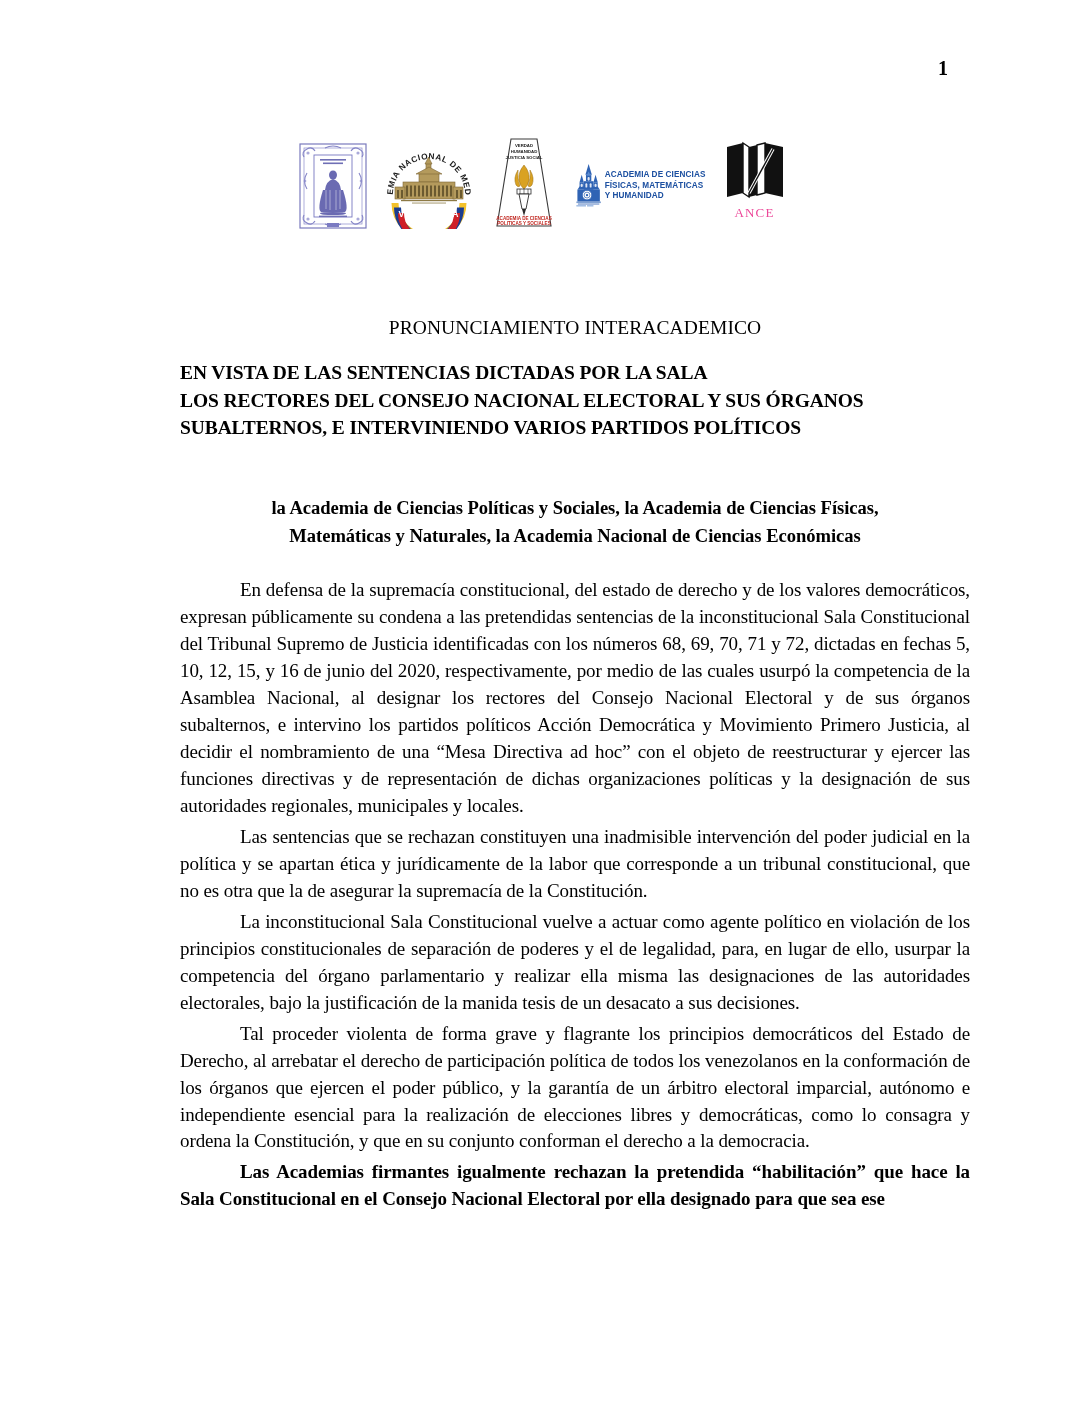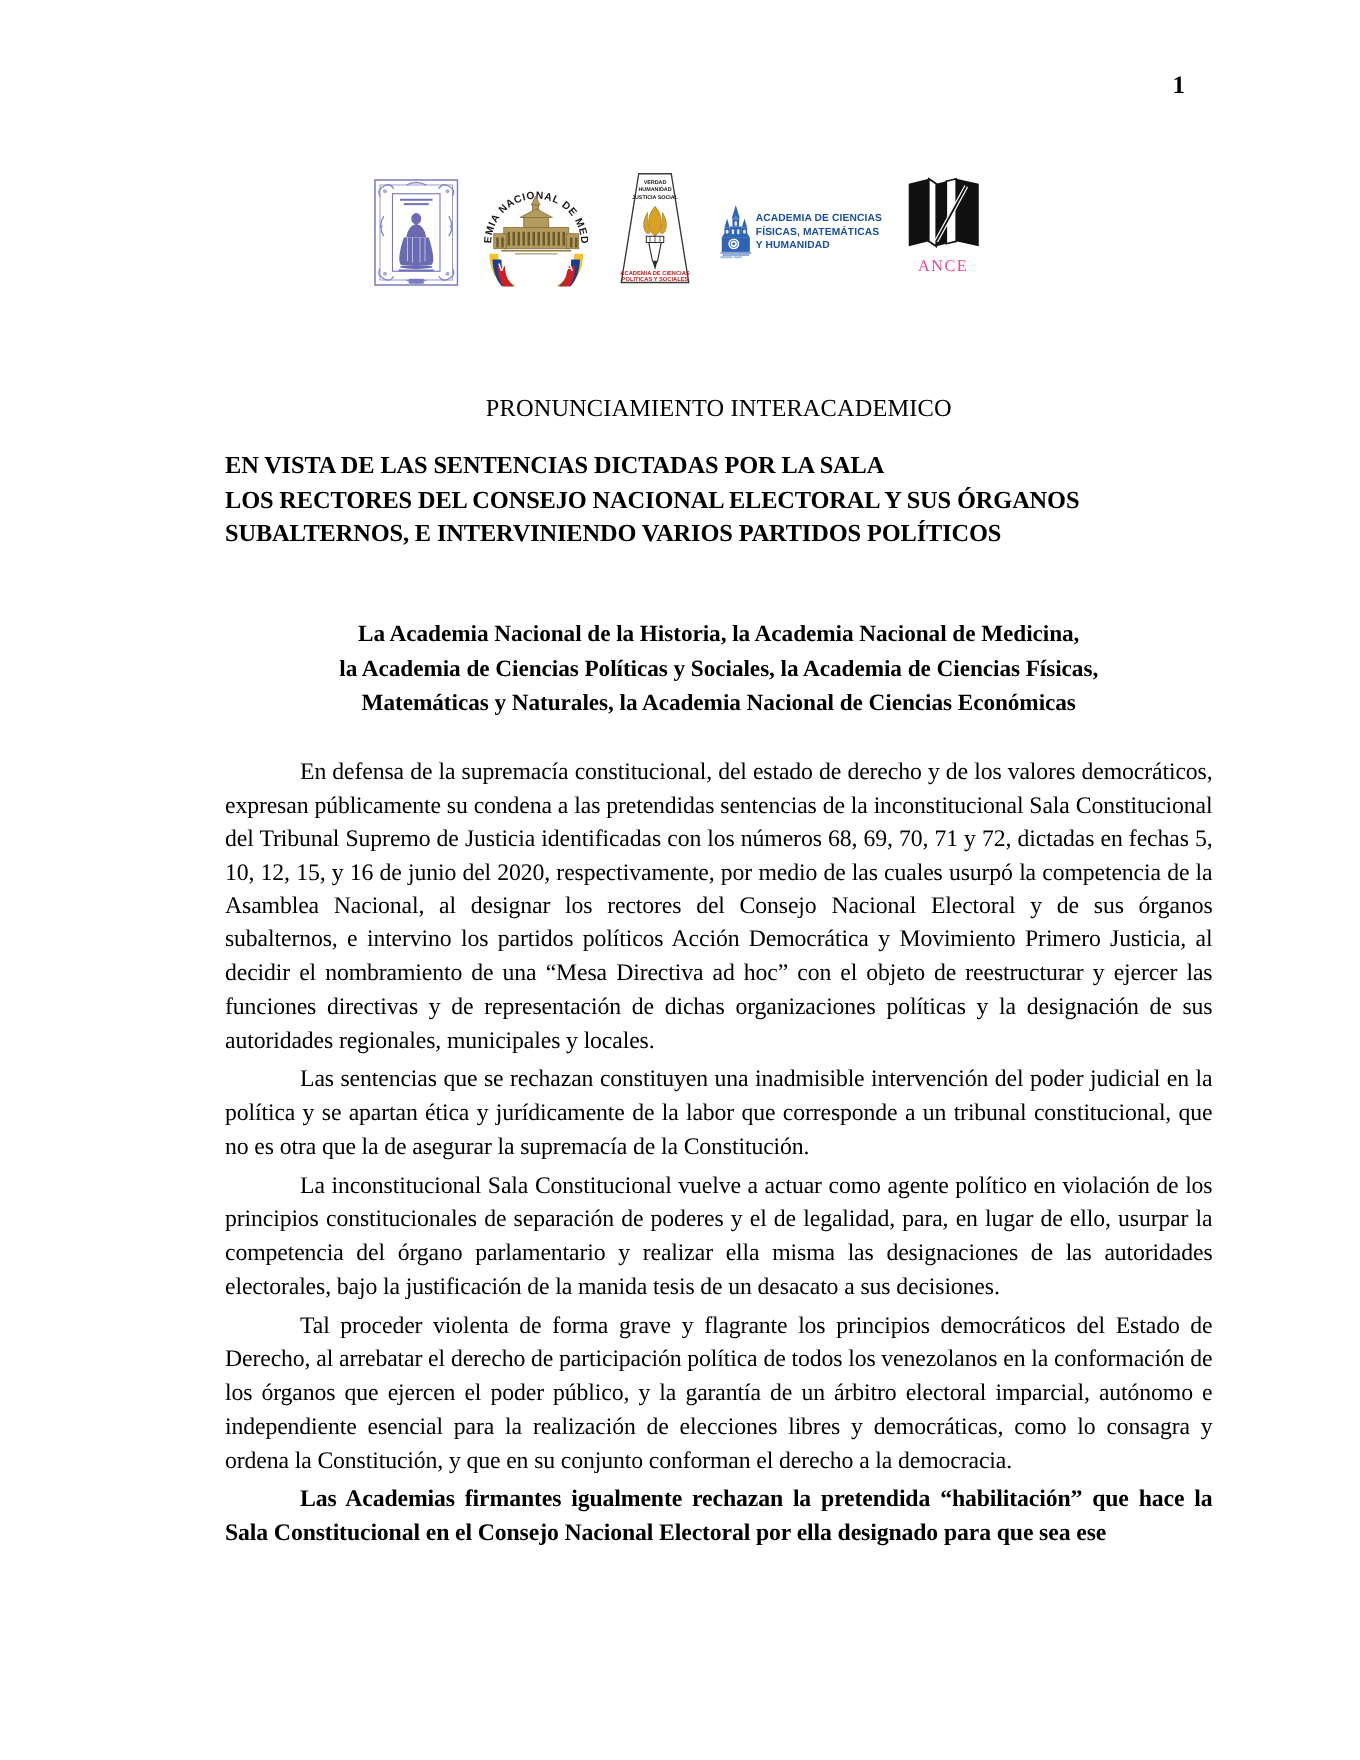--- a/index.html
+++ b/index.html
@@ -367,21 +367,20 @@
 
     <div class="heading-main">PRONUNCIAMIENTO INTERACADEMICO</div>
 
     <div class="heading-sub">
       <span class="ln">EN VISTA DE LAS SENTENCIAS DICTADAS POR LA SALA</span>
       <span class="ln">LOS RECTORES  DEL CONSEJO NACIONAL ELECTORAL Y SUS ÓRGANOS</span>
       <span class="ln">SUBALTERNOS, E INTERVINIENDO VARIOS PARTIDOS POLÍTICOS</span>
     </div>
 
     <div class="academies">
-      <span class="ln">La Academia Nacional de la Historia, la Academia Nacional de Medicina,</span>
       <span class="ln">la Academia de Ciencias Políticas y Sociales, la Academia de Ciencias Físicas,</span>
       <span class="ln">Matemáticas y Naturales, la Academia Nacional de Ciencias Económicas</span>
     </div>
 
     <div class="body-text">
       <p class="para">En defensa de la supremacía constitucional, del estado de derecho y de los valores democráticos, expresan públicamente su condena a las pretendidas sentencias de la inconstitucional Sala Constitucional del Tribunal Supremo de Justicia identificadas con los números 68, 69, 70, 71 y 72, dictadas en fechas 5, 10, 12, 15, y 16 de junio del 2020, respectivamente, por medio de las cuales usurpó la competencia de la Asamblea Nacional, al designar los rectores del Consejo Nacional Electoral y de sus órganos subalternos, e intervino los partidos políticos Acción Democrática y Movimiento Primero Justicia, al decidir el nombramiento de una “Mesa Directiva ad hoc” con el objeto de reestructurar y ejercer las funciones directivas y de representación de dichas organizaciones políticas y la designación de sus autoridades regionales, municipales y locales.</p>
       <p class="para">Las sentencias que se rechazan constituyen una inadmisible intervención del poder judicial en la política y se apartan ética y jurídicamente de la labor que corresponde a un tribunal constitucional, que no es otra que la de asegurar la supremacía de la Constitución.</p>
       <p class="para">La inconstitucional Sala Constitucional vuelve a actuar como agente político en violación de los principios constitucionales de separación de poderes y el de legalidad, para, en lugar de ello, usurpar la competencia del órgano parlamentario y realizar ella misma las designaciones de las autoridades electorales, bajo la justificación de la manida tesis de un desacato a sus decisiones.</p>
       <p class="para">Tal proceder violenta de forma grave y flagrante los principios democráticos del Estado de Derecho, al arrebatar el derecho de participación política de todos los venezolanos en la conformación de los órganos que ejercen el poder público, y la garantía de un árbitro electoral imparcial, autónomo e independiente esencial para la realización de elecciones libres y democráticas, como lo consagra y ordena la Constitución, y que en su conjunto conforman el derecho a la democracia.</p>
       <p class="para">Las Academias firmantes igualmente rechazan la pretendida “habilitación” que hace la Sala Constitucional en el Consejo Nacional Electoral por ella designado para que sea ese</p>

